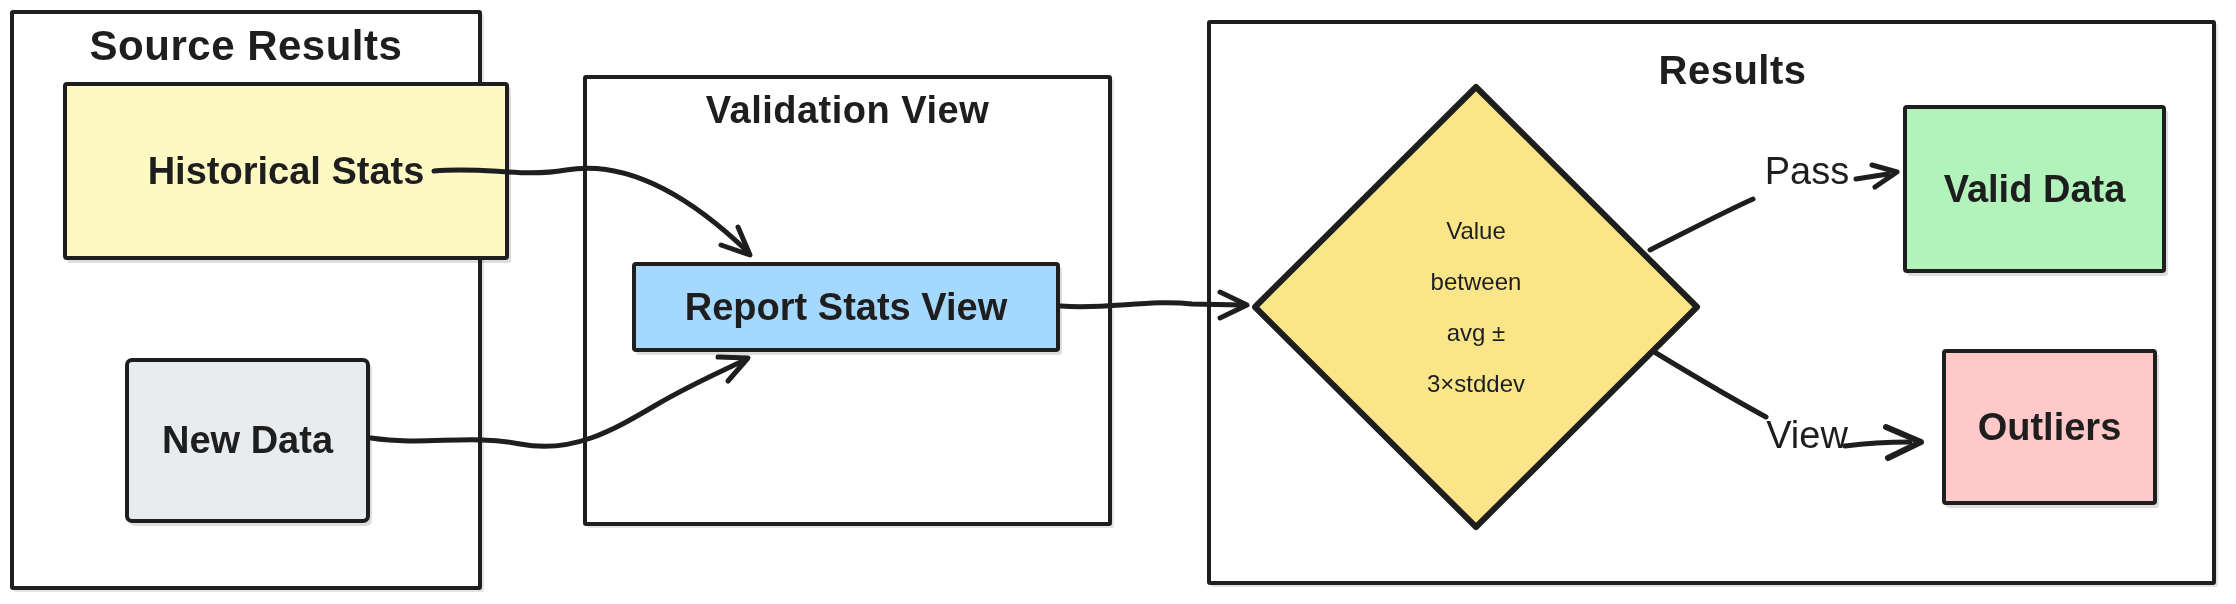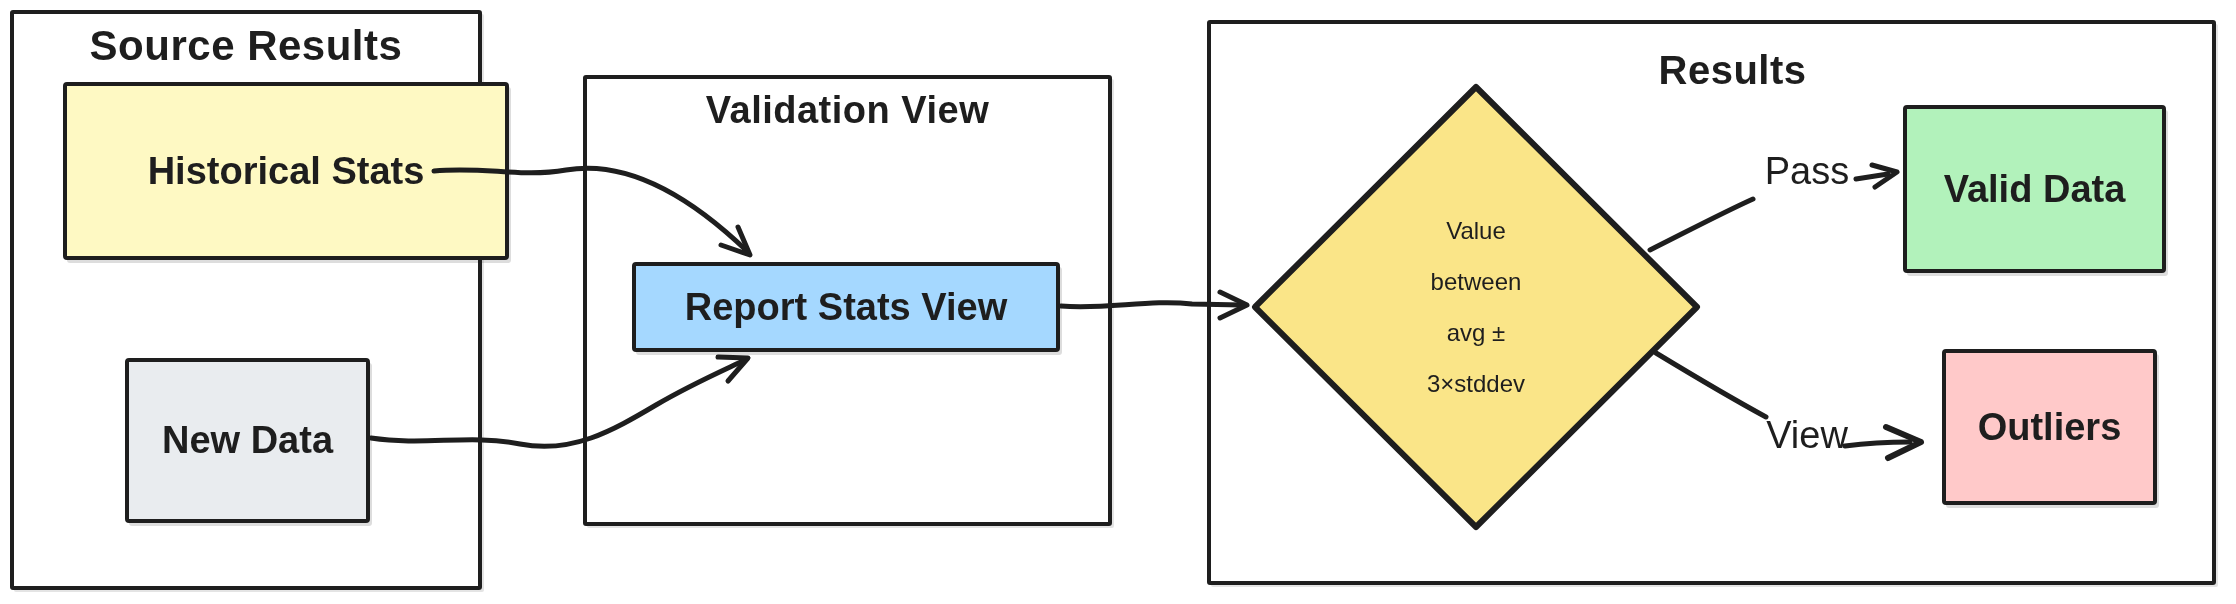--- a/index.html
+++ b/index.html
@@ -44,21 +44,21 @@
   </div>
 
   <div class="container" style="left:1207px;top:20px;width:1009px;height:565px;">
     <div class="container-title" style="top:24px;margin-left:42px;">Results</div>
   </div>
 
   <div class="node" style="left: 63px; top: 82px; width: 446px; height: 178px; background: #fef9c3;">
     <span>Historical Stats</span>
   </div>
 
-  <div class="node" style="left: 125px; top: 358px; width: 245px; height: 165px; background: rgb(233, 236, 239);">
+  <div class="node" style="left: 125px; top: 358px; width: 245px; height: 165px; background: rgb(233, 236, 239); border-radius: 7px;">
     <span>New Data</span>
   </div>
 
   <div class="node" style="left: 632px; top: 262px; width: 428px; height: 90px; background: rgb(165, 216, 255); text-align: right;">
     <span>Report Stats View</span>
   </div>
 
   <div class="node" style="left: 1903px; top: 94px; width: 263px; height: 168px; background: rgb(178, 242, 187); margin-top: 11px;">
     <span>Valid Data</span>
   </div>

